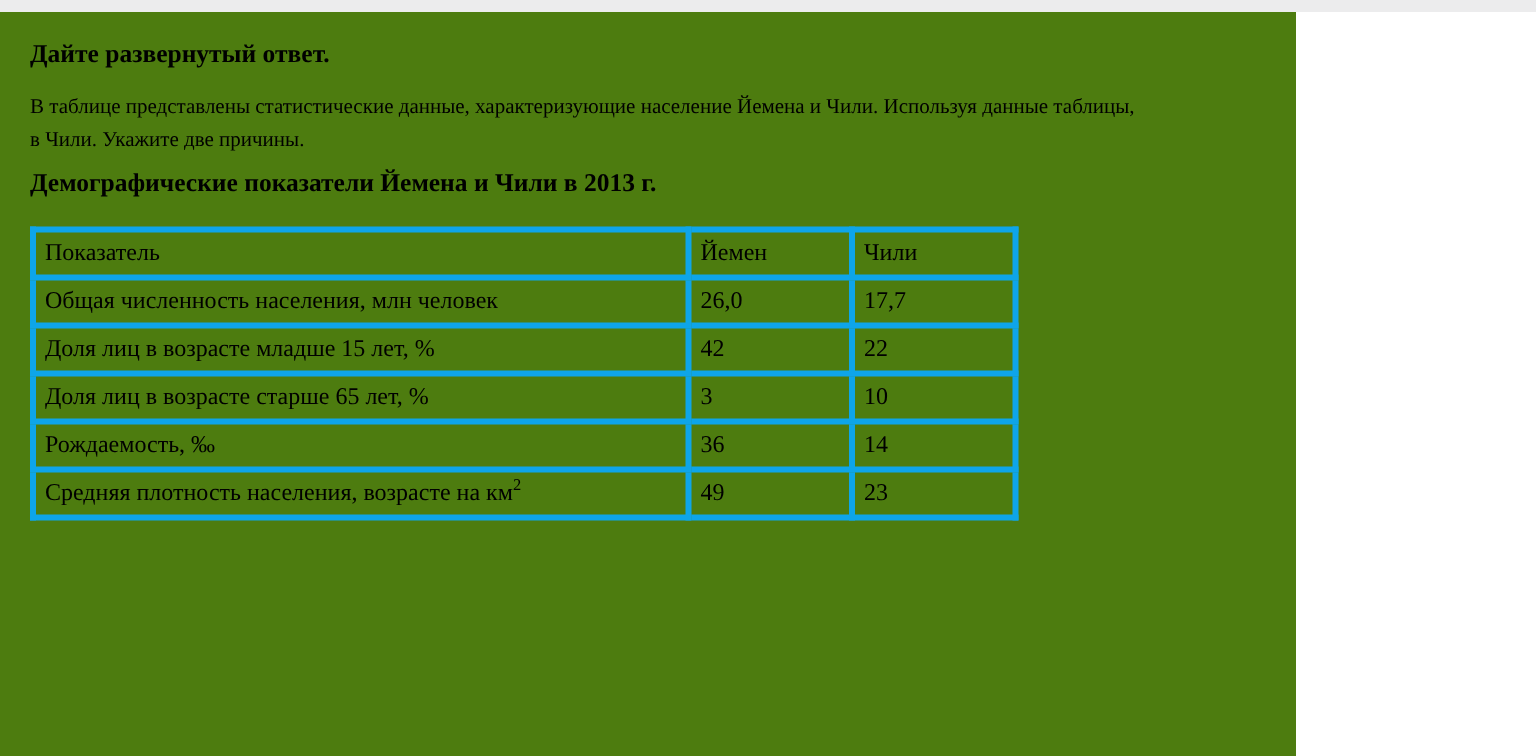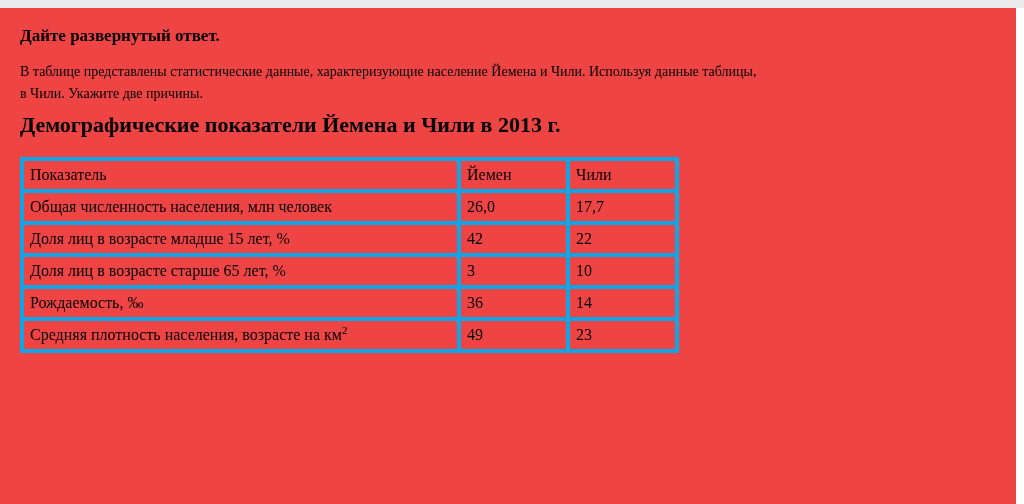--- a/index.html
+++ b/index.html
@@ -9,23 +9,23 @@
   body {
     width: 1024px;
     height: 504px;
     background: #ffffff;
     font-family: "Liberation Serif", "DejaVu Serif", serif;
     color: #000000;
     overflow: hidden;
   }
   .page {
     position: relative;
-    width: 1016px;
+    width: 864px;
     height: 504px;
-    background: #ef4444;
+    background: #4d7c0f;
   }
   .topbar {
     position: absolute;
     top: 0;
     left: 0;
     width: 1024px;
     height: 8px;
     background: #ececed;
   }
   .content {
@@ -48,21 +48,21 @@
     line-height: 1.55;
     margin-top: 15px;
     text-align: justify;
     width: 984px;
   }
   .para .line2,
   .para .line3 {
     display: block;
   }
   .table-title {
-    font-size: 22px;
+    font-size: 17px;
     font-weight: bold;
     margin-top: 6px;
     margin-bottom: 0;
     line-height: 1.3;
   }
   table.demo {
     border-collapse: collapse;
     margin-top: 18px;
     width: 610px;
     table-layout: fixed;

